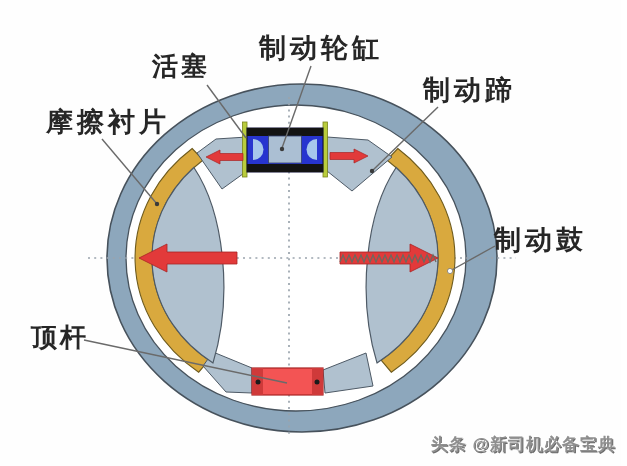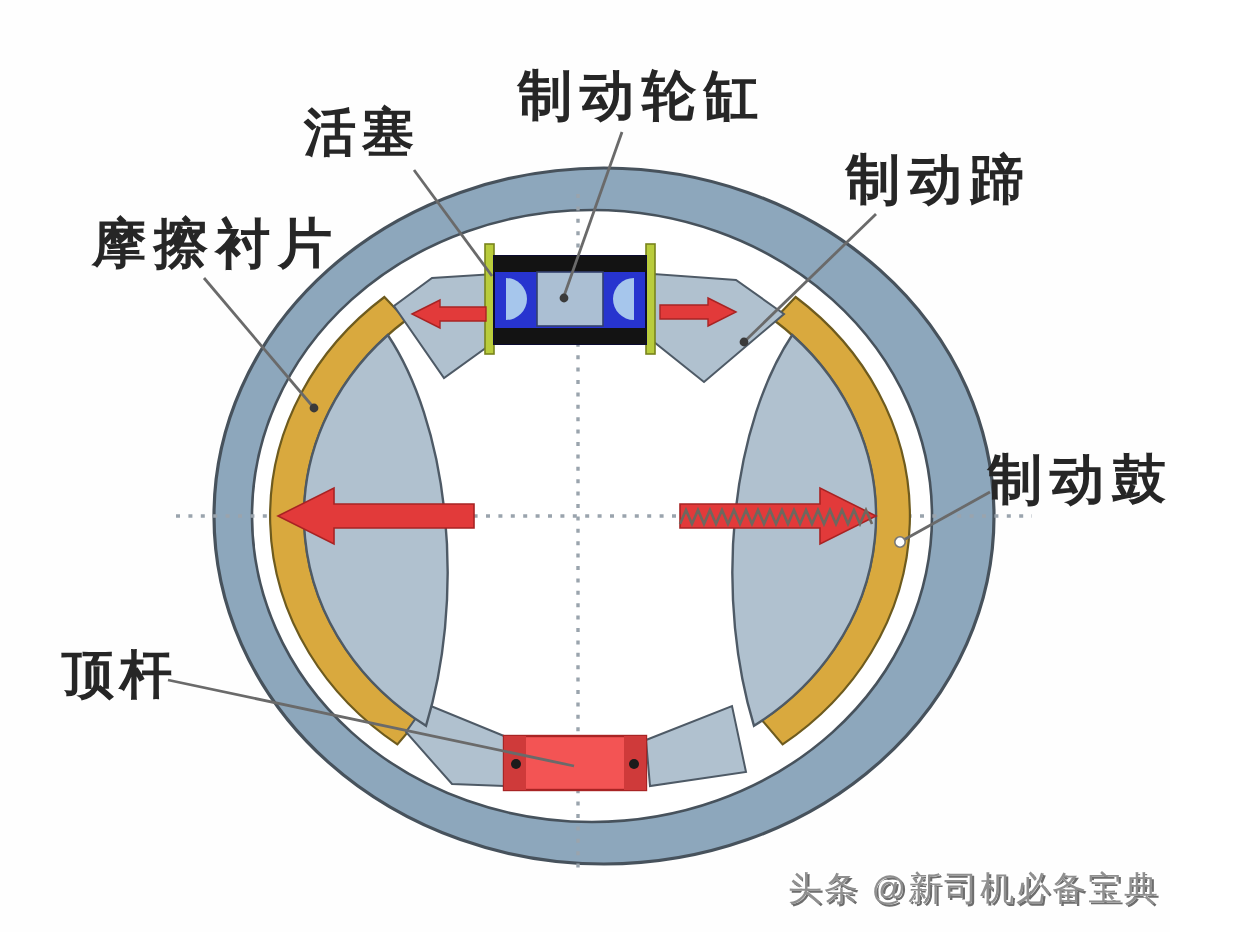--- a/index.html
+++ b/index.html
@@ -1,27 +1,28 @@
 <!DOCTYPE html>
 <html style="--c-drum: #8da7bc; --c-drum_outline: #47525c; --c-shoe: #b0c1cf; --c-shoe_outline: #4e5a66; --c-lining: #d9a93e; --c-lining_outline: #6e5b1e; --c-cylinder: #2734cf; --c-cylinder_dark: #131313; --c-piston_center: #abbfd3; --c-piston_cup: #a6c6ec; --c-shoe_tip: #b9cc3c; --c-shoe_tip_outline: #79841c; --c-red: #e23a3a; --c-red_dark: #a82424; --c-adjuster: #f35454; --c-adjuster_cap: #cf3a3a; --c-leader: #6a6a6a; --c-dotted: #9aa4ad; --c-thread: #6f675e; --c-label: #262626; --c-watermark: #8f8f8f;"><head>
 <meta charset="utf-8">
 <style>
   html,body{margin:0;padding:0;background:#ffffff;}
   #stage{
     position:relative;width:585px;height:466px;background:#fefefe;overflow:hidden;
     font-family:"Liberation Sans","DejaVu Sans",sans-serif;
+    padding-left:36px;
   }
   #diagram{position:absolute;left:0;top:0;}
   .lbl{
     position:absolute;font-weight:700;font-size:27px;letter-spacing:4px;
     color:var(--c-label,#262626);white-space:nowrap;line-height:1;
   }
   .lbl-small{font-size:26px;letter-spacing:3px;}
   .watermark{
-    position:absolute;right:5px;top:436px;font-size:17px;font-weight:400;letter-spacing:1px;
+    position:absolute;right:5px;top:436px;font-size:17px;font-weight:700;letter-spacing:1px;
     color:var(--c-watermark,#8f8f8f);
     text-shadow:-1px -1px 0 #ffffff,1px 1px 0 #6d6d6d;
     white-space:nowrap;line-height:1;
   }
 </style>
 </head>
 <body>
 
 <div id="stage">
 

